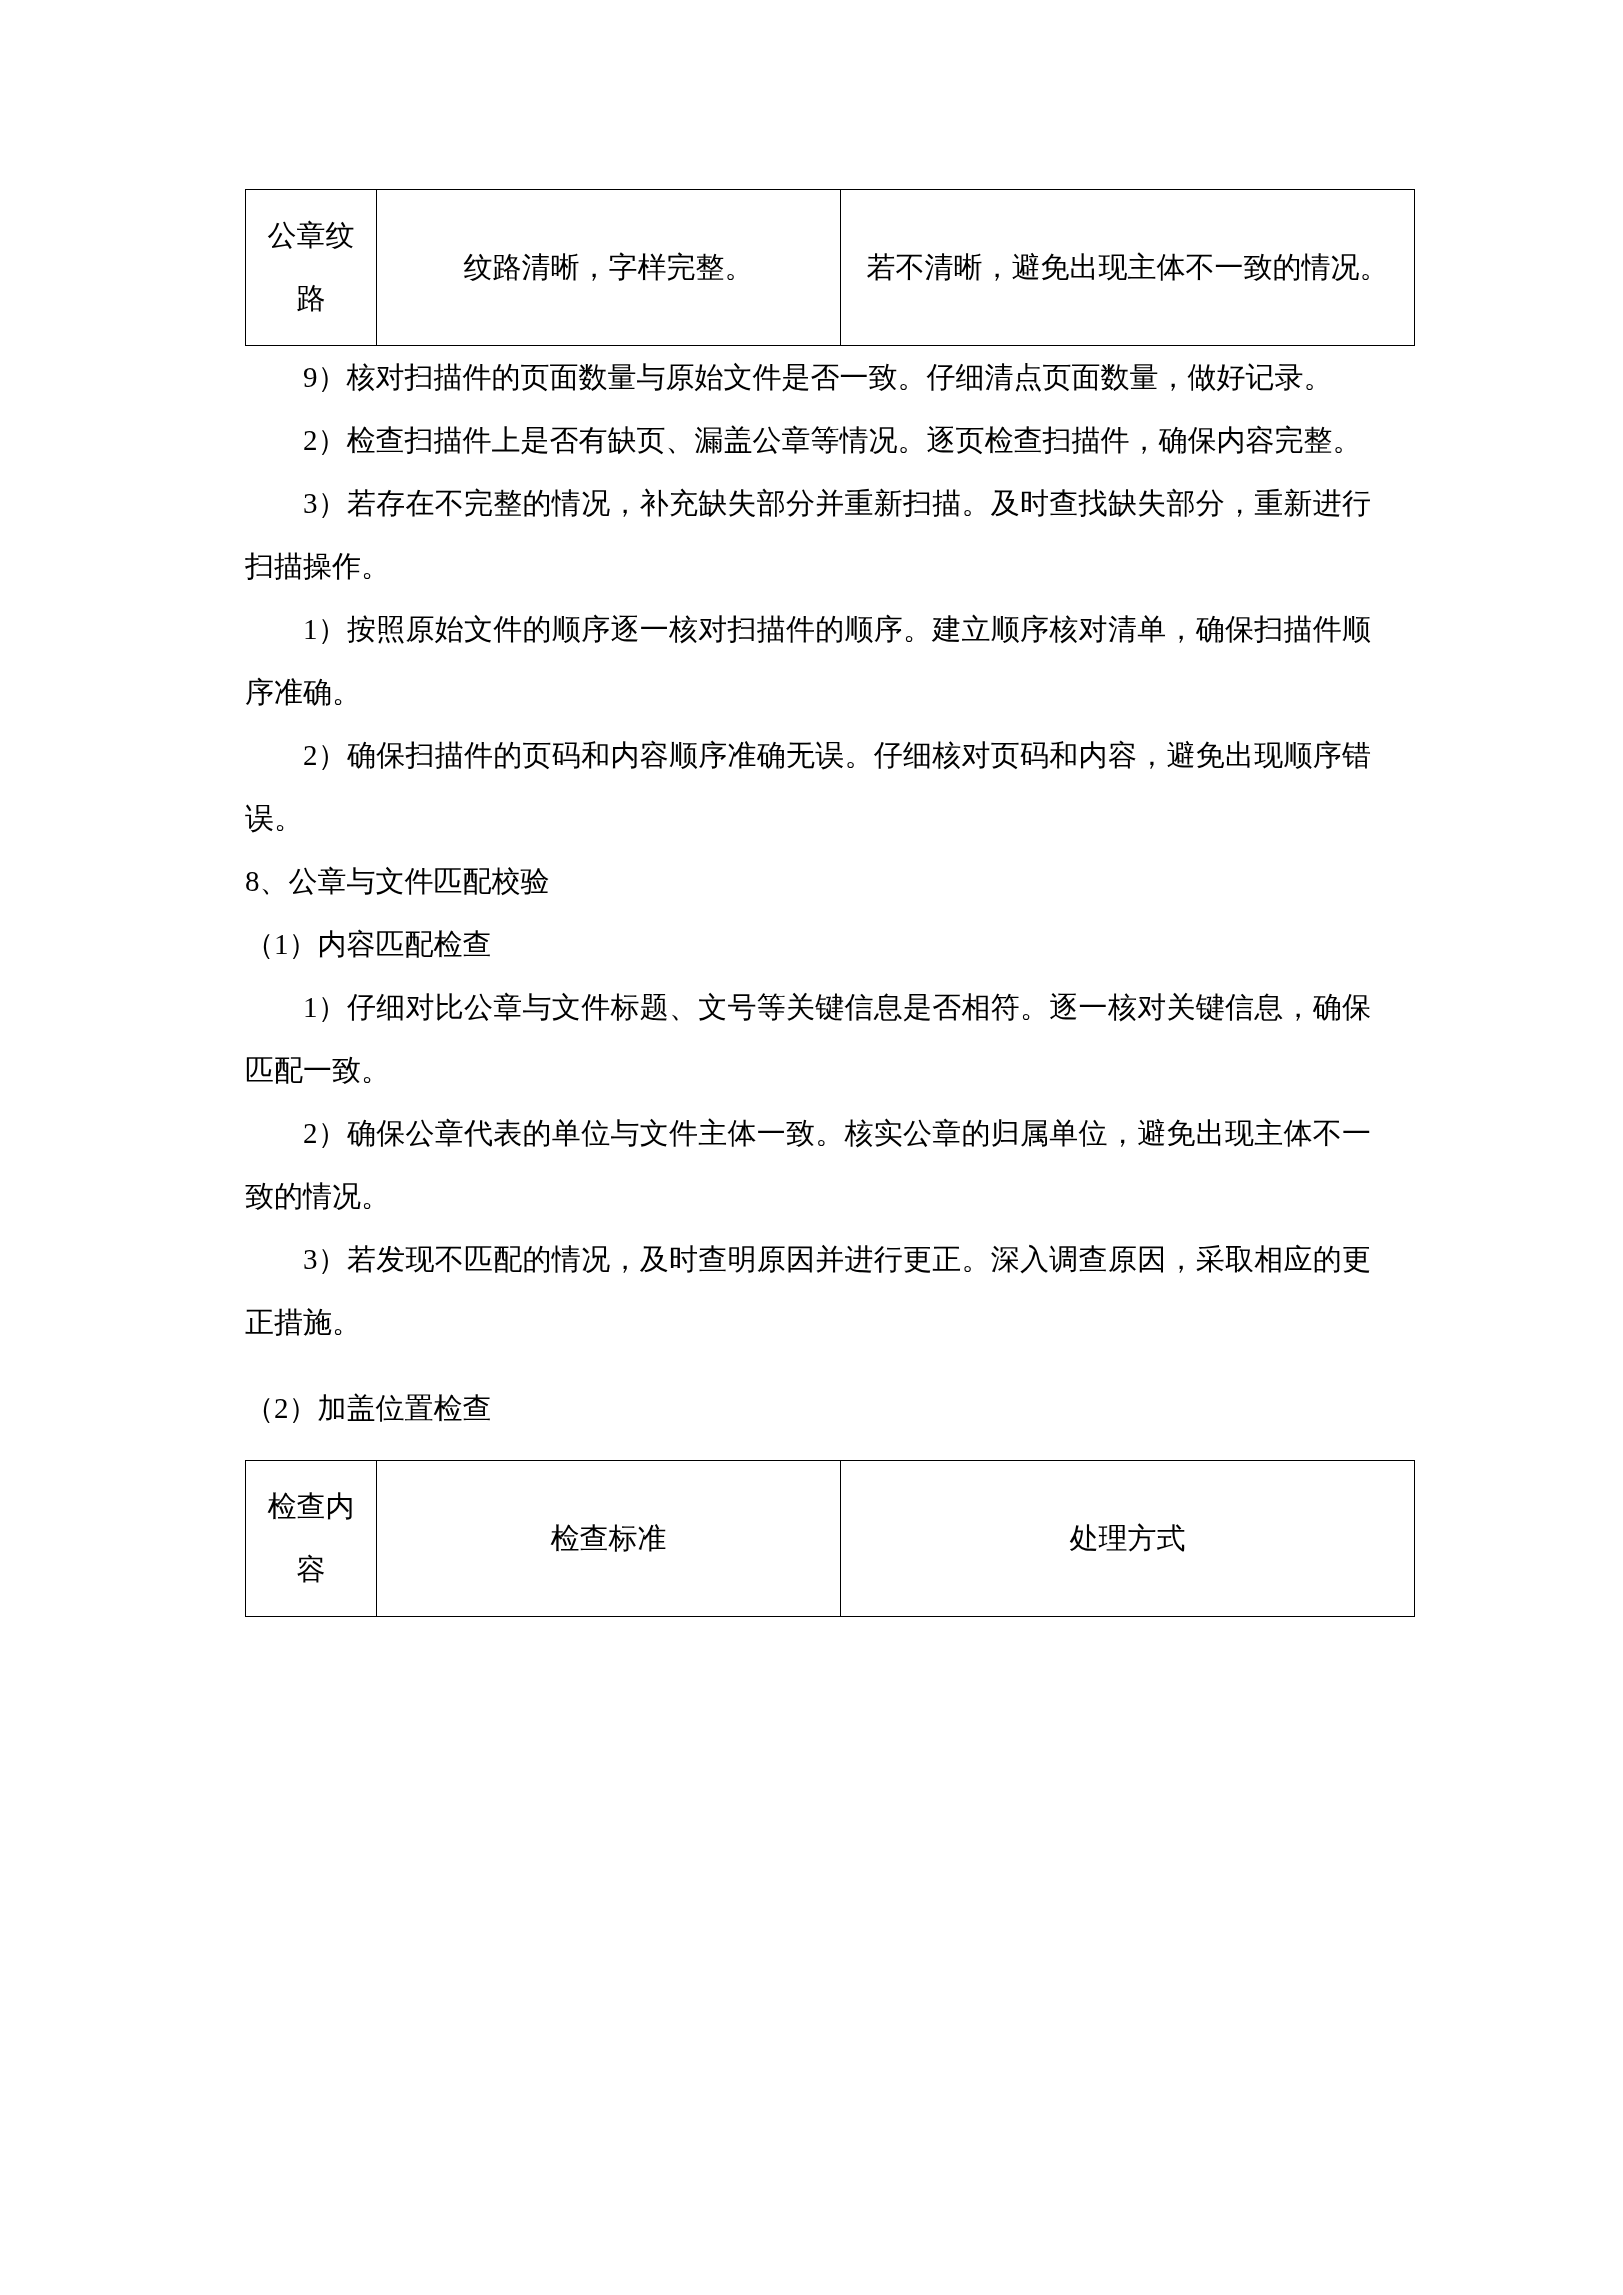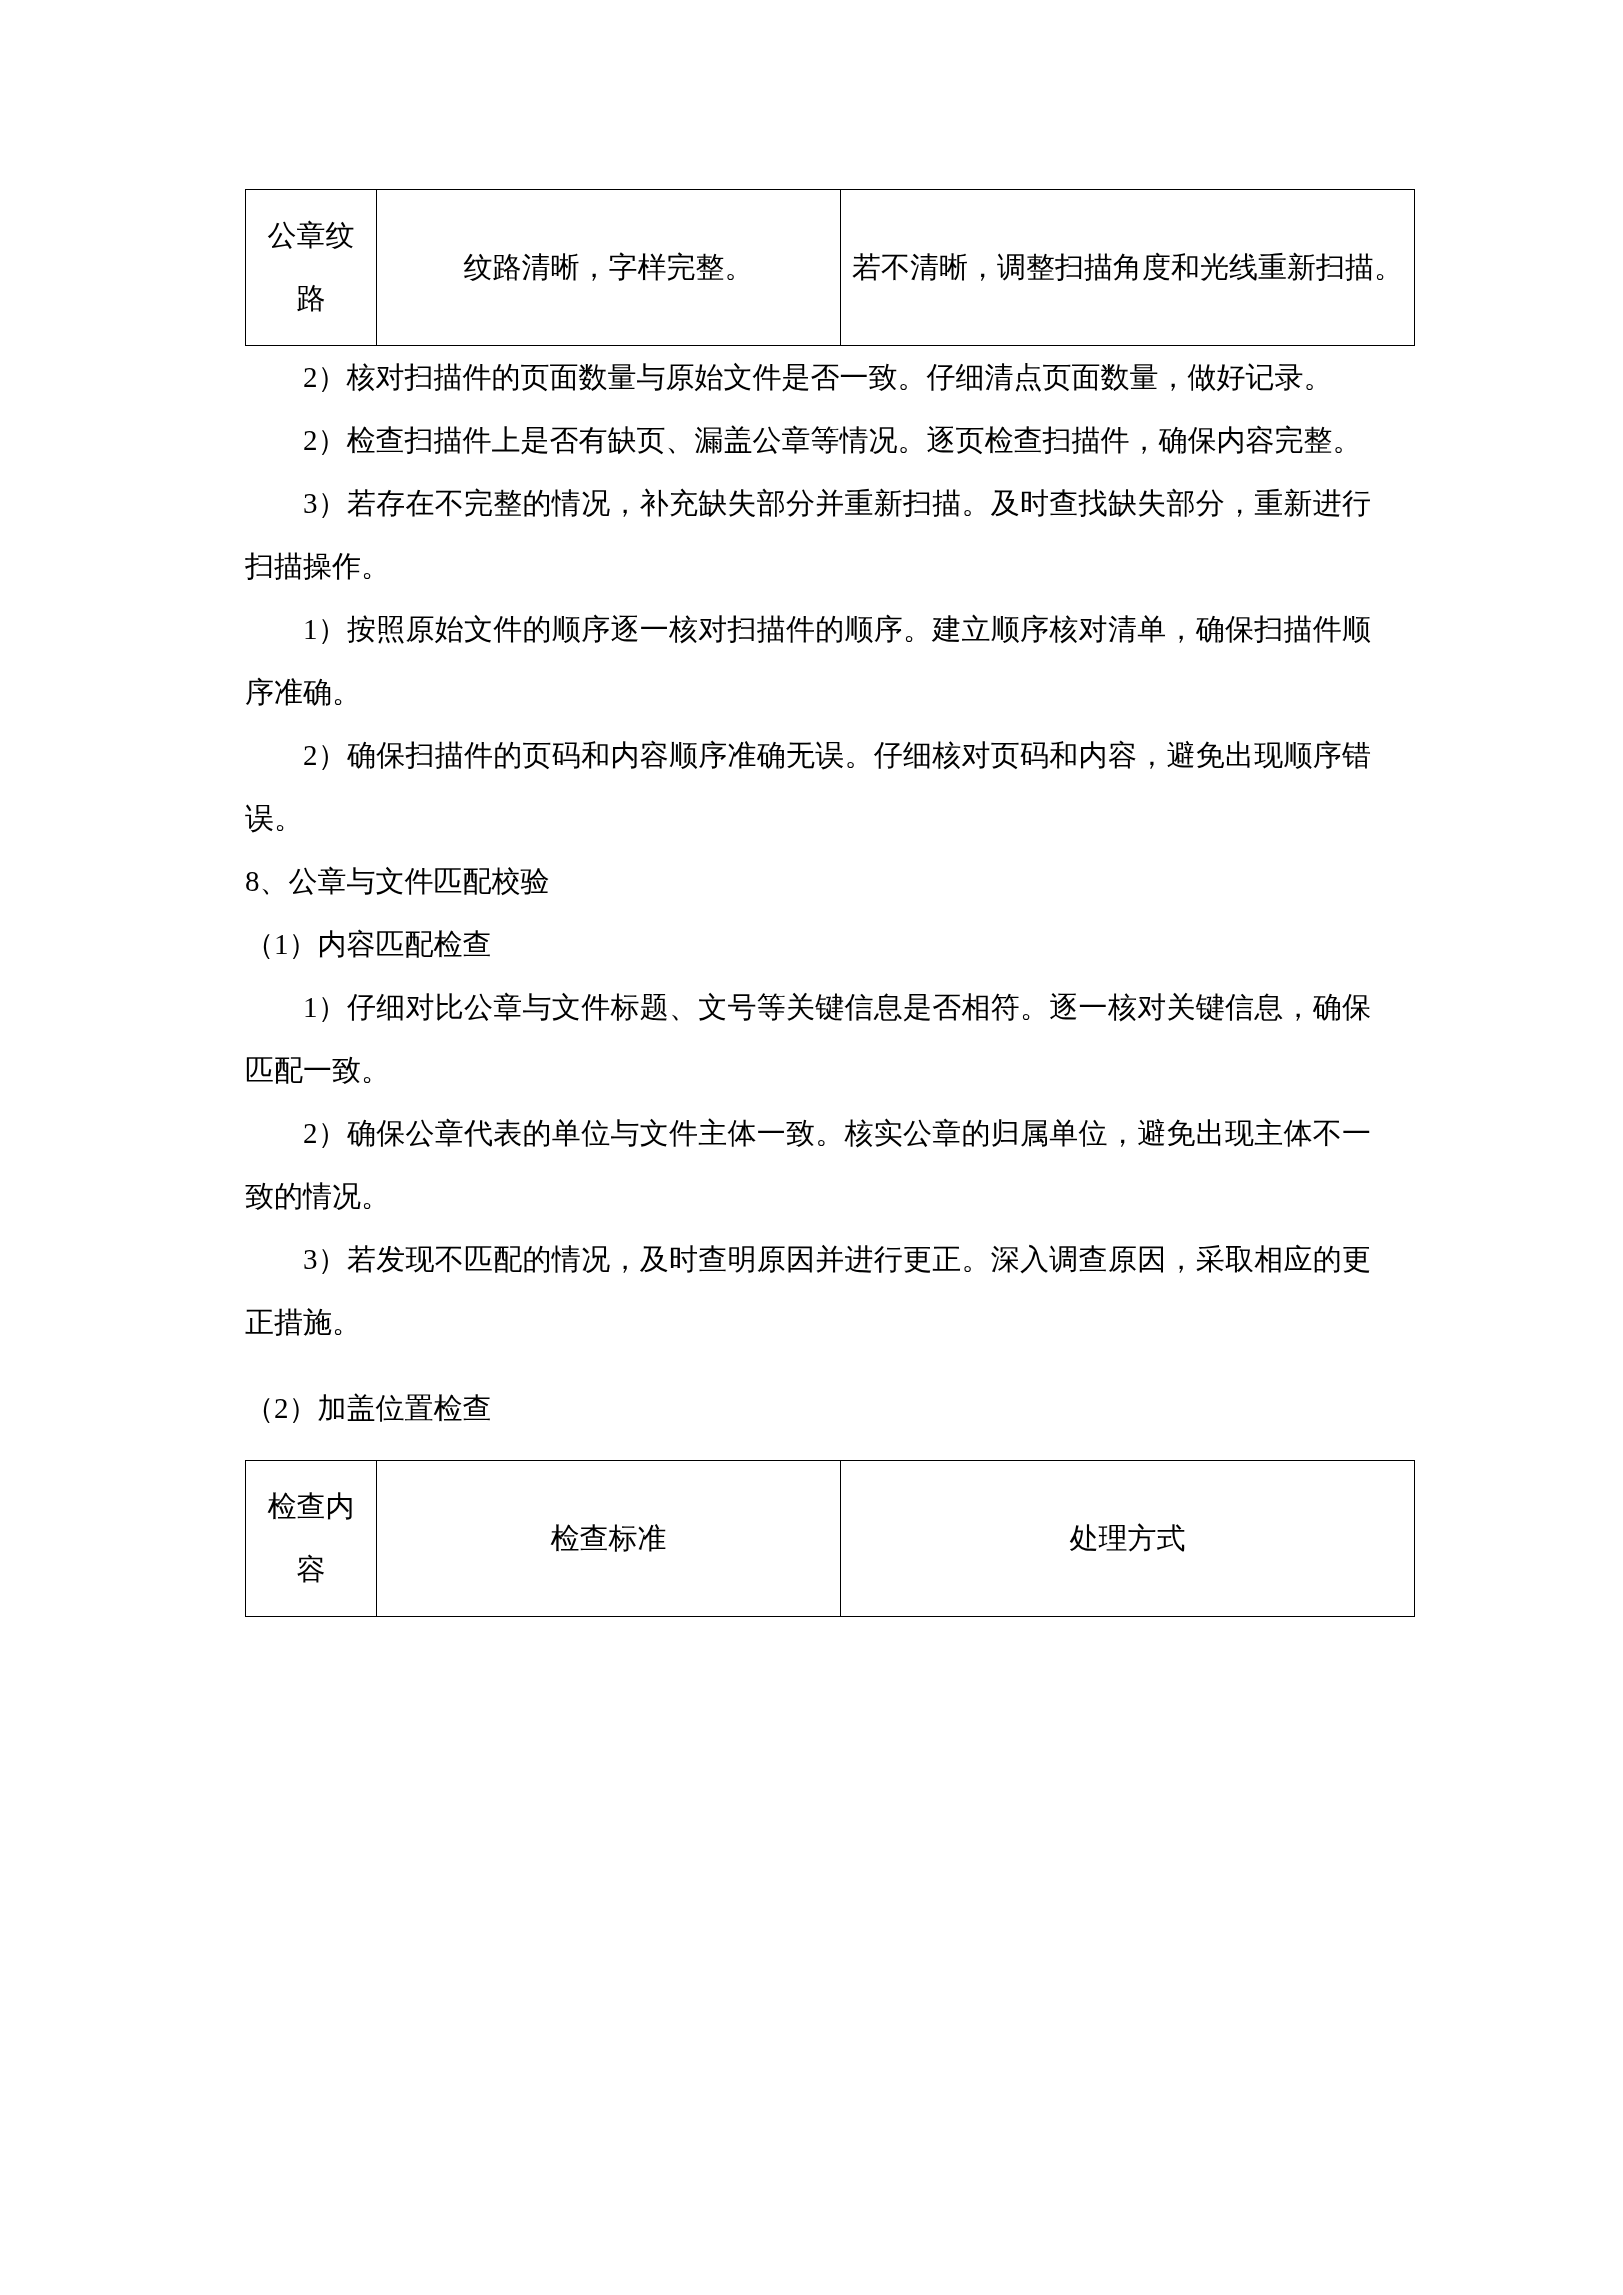--- a/index.html
+++ b/index.html
@@ -57,26 +57,26 @@
 </head>
 <body>
 
 <div class="page">
 
   <table class="doc-table">
     <tbody>
       <tr>
         <td class="col-item">公章纹路</td>
         <td class="col-std">纹路清晰，字样完整。</td>
-        <td class="col-handle">若不清晰，调整扫描角度和光线重新扫描。</td>
+        <td class="col-handle">若不清晰，避免出现主体不一致的情况。</td>
       </tr>
     </tbody>
   </table>
 
-  <p class="para indent">2）核对扫描件的页面数量与原始文件是否一致。仔细清点页面数量，做好记录。</p>
+  <p class="para indent">9）核对扫描件的页面数量与原始文件是否一致。仔细清点页面数量，做好记录。</p>
   <p class="para indent">2）检查扫描件上是否有缺页、漏盖公章等情况。逐页检查扫描件，确保内容完整。</p>
   <p class="para indent">3）若存在不完整的情况，补充缺失部分并重新扫描。及时查找缺失部分，重新进行扫描操作。</p>
   <p class="para indent">1）按照原始文件的顺序逐一核对扫描件的顺序。建立顺序核对清单，确保扫描件顺序准确。</p>
   <p class="para indent">2）确保扫描件的页码和内容顺序准确无误。仔细核对页码和内容，避免出现顺序错误。</p>
   <p class="para heading-plain">8、公章与文件匹配校验</p>
   <p class="para heading-plain">（1）内容匹配检查</p>
   <p class="para indent">1）仔细对比公章与文件标题、文号等关键信息是否相符。逐一核对关键信息，确保匹配一致。</p>
   <p class="para indent">2）确保公章代表的单位与文件主体一致。核实公章的归属单位，避免出现主体不一致的情况。</p>
   <p class="para indent">3）若发现不匹配的情况，及时查明原因并进行更正。深入调查原因，采取相应的更正措施。</p>
   <p class="para heading">（2）加盖位置检查</p>

